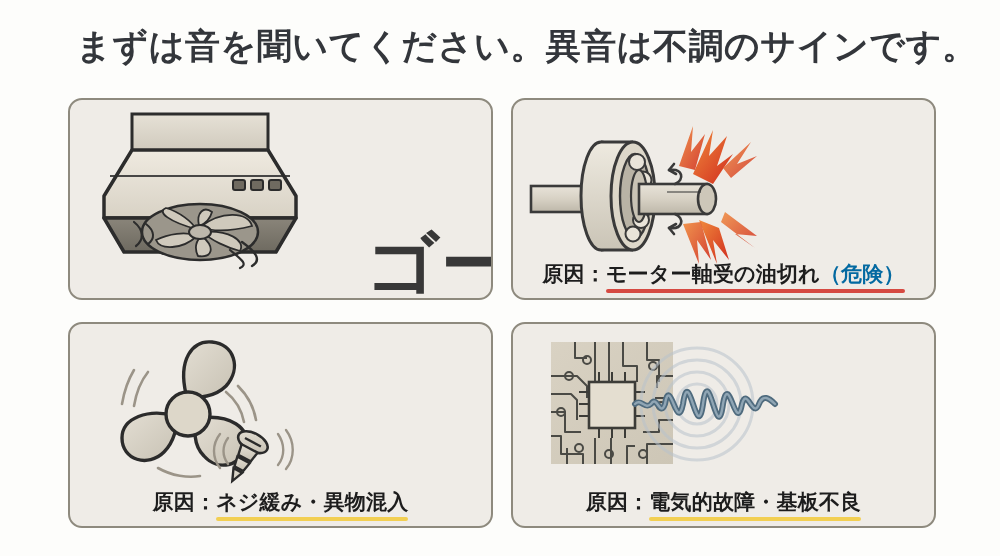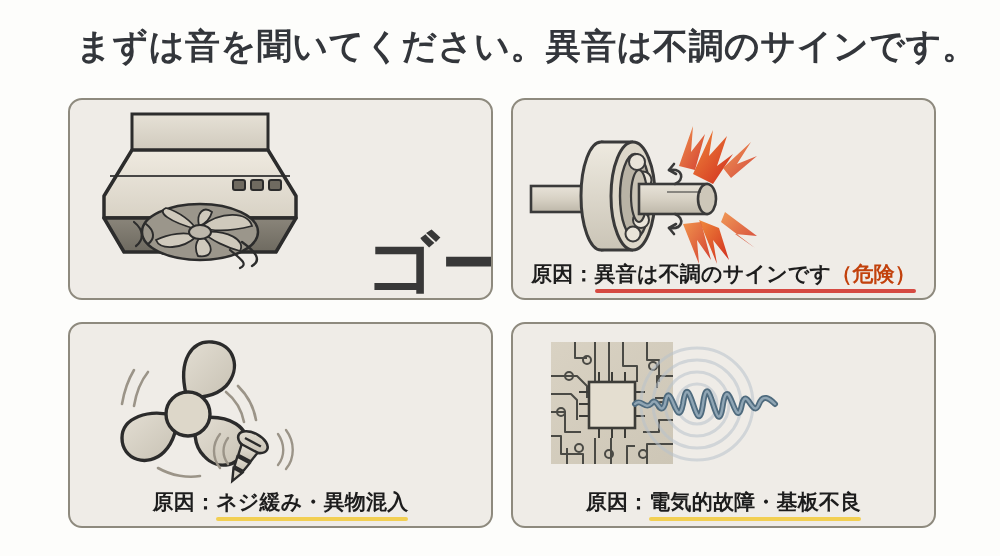--- a/index.html
+++ b/index.html
@@ -89,21 +89,21 @@
     content: "";
     position: absolute;
     left: 0;
     right: 0;
     bottom: -3px;
     height: 4px;
     border-radius: 2px;
     background: #f2cf52;
   }
   .caption.danger .cap-cause::after { background: #d64a42; height: 4px; }
-  .caption .cap-danger { color: #c2410c; }
+  .caption .cap-danger { color: #0369a1; }
 
   
   #onoma-1 { left: 296px; top: 128px; font-size: 72px; }
 </style>
 </head>
 <body>
 
 <div id="slide">
 
   <div id="page-title">まずは音を聞いてください。異音は不調のサインです。</div>
@@ -214,21 +214,21 @@
         </g>
 
         <g fill="url(#boltG)">
           <path d="M 182 112 L 200 156 L 196 132 L 212 152 L 202 120 Z"></path>
           <path d="M 166 116 L 182 156 L 180 132 L 194 152 L 184 114 Z" opacity="0.9"></path>
           <path d="M 204 114 L 238 140 L 218 126 L 240 128 L 208 104 Z" opacity="0.85"></path>
         </g>
       </svg>
 
       <div class="caption danger">
-        <span class="cap-label">原因：</span><span class="cap-cause"><span>異音は不調のサインです</span><span class="cap-danger">（危険）</span></span>
+        <span class="cap-label">原因：</span><span class="cap-cause"><span>モーター軸受の油切れ</span><span class="cap-danger">（危険）</span></span>
       </div>
     </div>
 
     <div class="card">
       <svg class="card-art" style="left:30px; top:10px;" width="230" height="160" viewBox="0 0 230 160" aria-hidden="true">
         <defs>
           <linearGradient id="bladeG" x1="0" y1="0" x2="1" y2="1">
             <stop offset="0%" stop-color="#e3ded3"></stop>
             <stop offset="100%" stop-color="#c8c2b4"></stop>
           </linearGradient>

